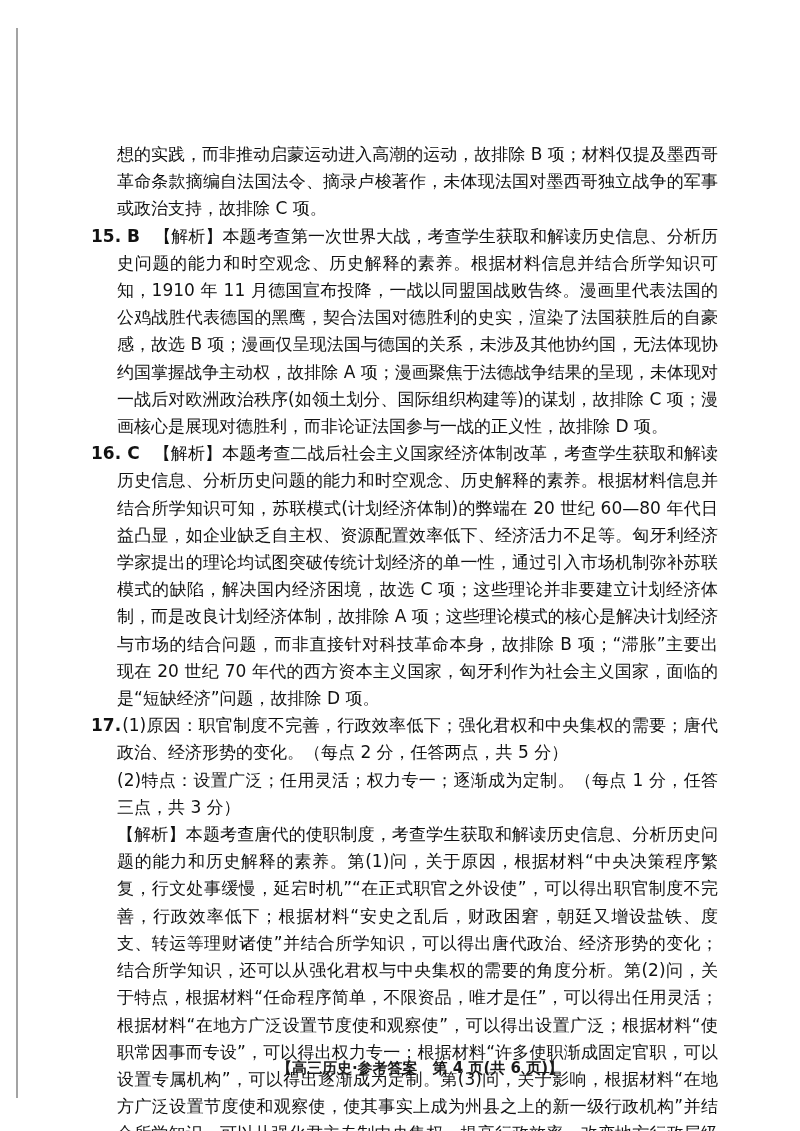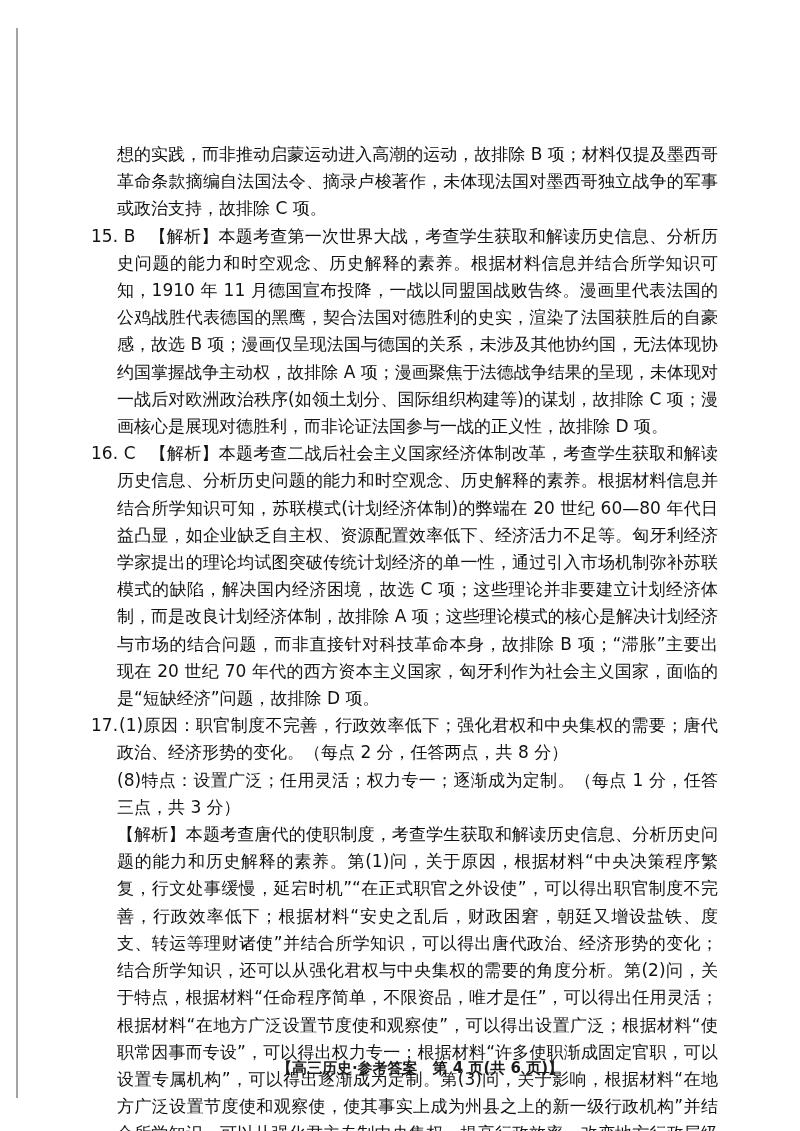--- a/index.html
+++ b/index.html
@@ -36,21 +36,21 @@
   }
   .para {
     margin: 0;
     padding-left: 26px;
     text-indent: -26px;
   }
   .para.cont {
     text-indent: 0;
   }
   .num {
-    font-weight: normal;
+    font-weight: bold;
     padding-right: 14px;
     white-space: nowrap;
   }
   .para.tight .num {
     padding-right: 1px;
   }
   .lead {
     font-weight: normal;
   }
   .footer {
@@ -83,23 +83,23 @@
   <div class="edge-line"></div>
 
   <div class="content">
 
     <p class="para cont"><span>想的实践，而非推动启蒙运动进入高潮的运动，故排除 B 项；材料仅提及墨西哥革命条款摘编自法国法令、摘录卢梭著作，未体现法国对墨西哥独立战争的军事或政治支持，故排除 C 项。</span></p>
 
     <p class="para"><span class="num">15. B</span><span class="lead">【解析】本题考查第一次世界大战，考查学生获取和解读历史信息、分析历史问题的能力和时空观念、历史解释的素养。</span><span>根据材料信息并结合所学知识可知，1910 年 11 月德国宣布投降，一战以同盟国战败告终。漫画里代表法国的公鸡战胜代表德国的黑鹰，契合法国对德胜利的史实，渲染了法国获胜后的自豪感，故选 B 项；漫画仅呈现法国与德国的关系，未涉及其他协约国，无法体现协约国掌握战争主动权，故排除 A 项；漫画聚焦于法德战争结果的呈现，未体现对一战后对欧洲政治秩序(如领土划分、国际组织构建等)的谋划，故排除 C 项；漫画核心是展现对德胜利，而非论证法国参与一战的正义性，故排除 D 项。</span></p>
 
     <p class="para"><span class="num">16. C</span><span class="lead">【解析】本题考查二战后社会主义国家经济体制改革，考查学生获取和解读历史信息、分析历史问题的能力和时空观念、历史解释的素养。</span><span>根据材料信息并结合所学知识可知，苏联模式(计划经济体制)的弊端在 20 世纪 60—80 年代日益凸显，如企业缺乏自主权、资源配置效率低下、经济活力不足等。匈牙利经济学家提出的理论均试图突破传统计划经济的单一性，通过引入市场机制弥补苏联模式的缺陷，解决国内经济困境，故选 C 项；这些理论并非要建立计划经济体制，而是改良计划经济体制，故排除 A 项；这些理论模式的核心是解决计划经济与市场的结合问题，而非直接针对科技革命本身，故排除 B 项；“滞胀”主要出现在 20 世纪 70 年代的西方资本主义国家，匈牙利作为社会主义国家，面临的是“短缺经济”问题，故排除 D 项。</span></p>
 
-    <p class="para tight"><span class="num">17.</span><span>(1)原因：职官制度不完善，行政效率低下；强化君权和中央集权的需要；唐代政治、经济形势的变化。（每点 2 分，任答两点，共 8 分）</span></p>
+    <p class="para tight"><span class="num">17.</span><span>(1)原因：职官制度不完善，行政效率低下；强化君权和中央集权的需要；唐代政治、经济形势的变化。（每点 2 分，任答两点，共 5 分）</span></p>
 
-    <p class="para cont"><span>(8)特点：设置广泛；任用灵活；权力专一；逐渐成为定制。（每点 1 分，任答三点，共 3 分）</span></p>
+    <p class="para cont"><span>(2)特点：设置广泛；任用灵活；权力专一；逐渐成为定制。（每点 1 分，任答三点，共 3 分）</span></p>
 
 
     <p class="para cont"><span class="lead">【解析】本题考查唐代的使职制度，考查学生获取和解读历史信息、分析历史问题的能力和历史解释的素养。</span><span>第(1)问，关于原因，根据材料“中央决策程序繁复，行文处事缓慢，延宕时机”“在正式职官之外设使”，可以得出职官制度不完善，行政效率低下；根据材料“安史之乱后，财政困窘，朝廷又增设盐铁、度支、转运等理财诸使”并结合所学知识，可以得出唐代政治、经济形势的变化；结合所学知识，还可以从强化君权与中央集权的需要的角度分析。第(2)问，关于特点，根据材料“任命程序简单，不限资品，唯才是任”，可以得出任用灵活；根据材料“在地方广泛设置节度使和观察使”，可以得出设置广泛；根据材料“使职常因事而专设”，可以得出权力专一；根据材料“许多使职渐成固定官职，可以设置专属机构”，可以得出逐渐成为定制。第(3)问，关于影响，根据材料“在地方广泛设置节度使和观察使，使其事实上成为州县之上的新一级行政机构”并结合所学知识，可以从强化君主专制中央集权、提高行政效率、改变地方行政层级等方面分析。另外，根据材料“然而旧官仍然不废，导致大批闲官散官</span></p>
 
   </div>
 
   <div class="footer">【高三历史·参考答案　第 4 页(共 6 页)】</div>
 
   <div class="artifact-dots"></div>
 

